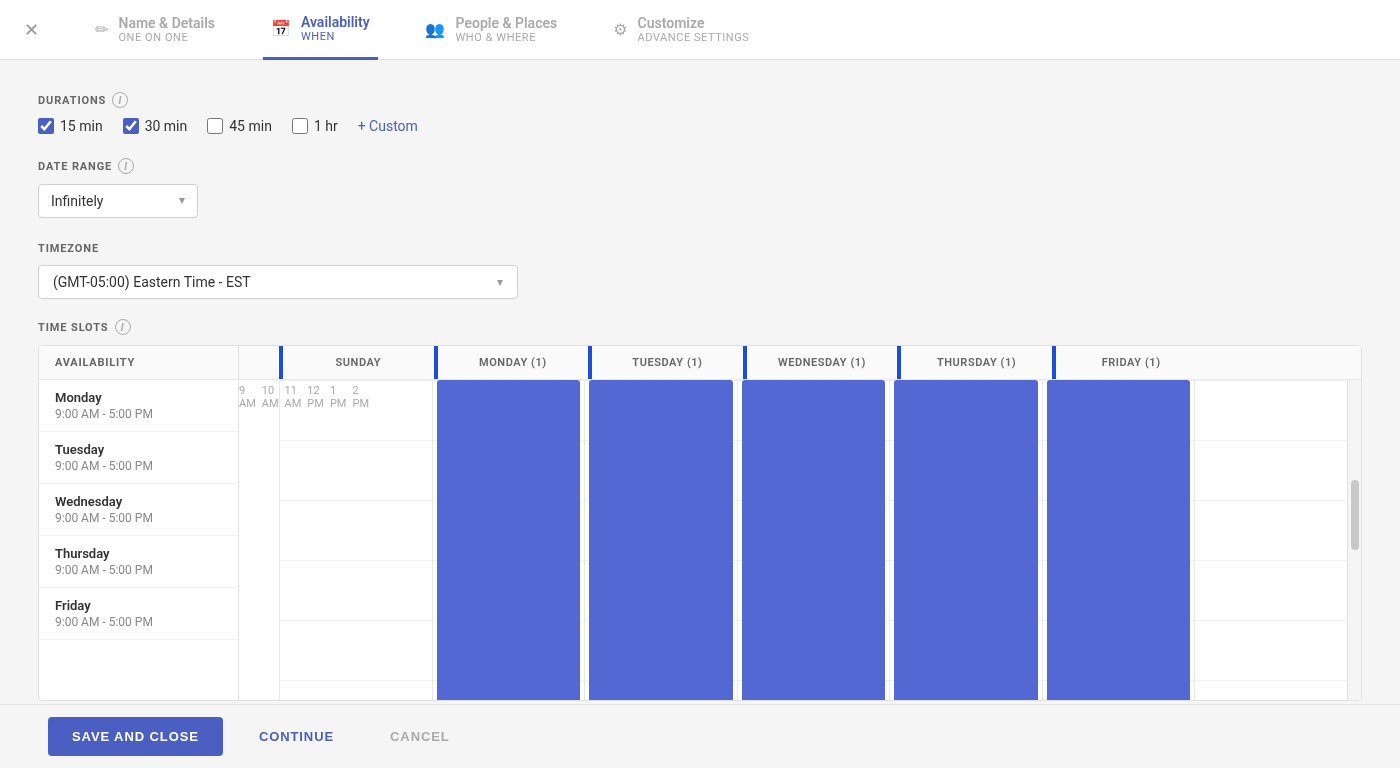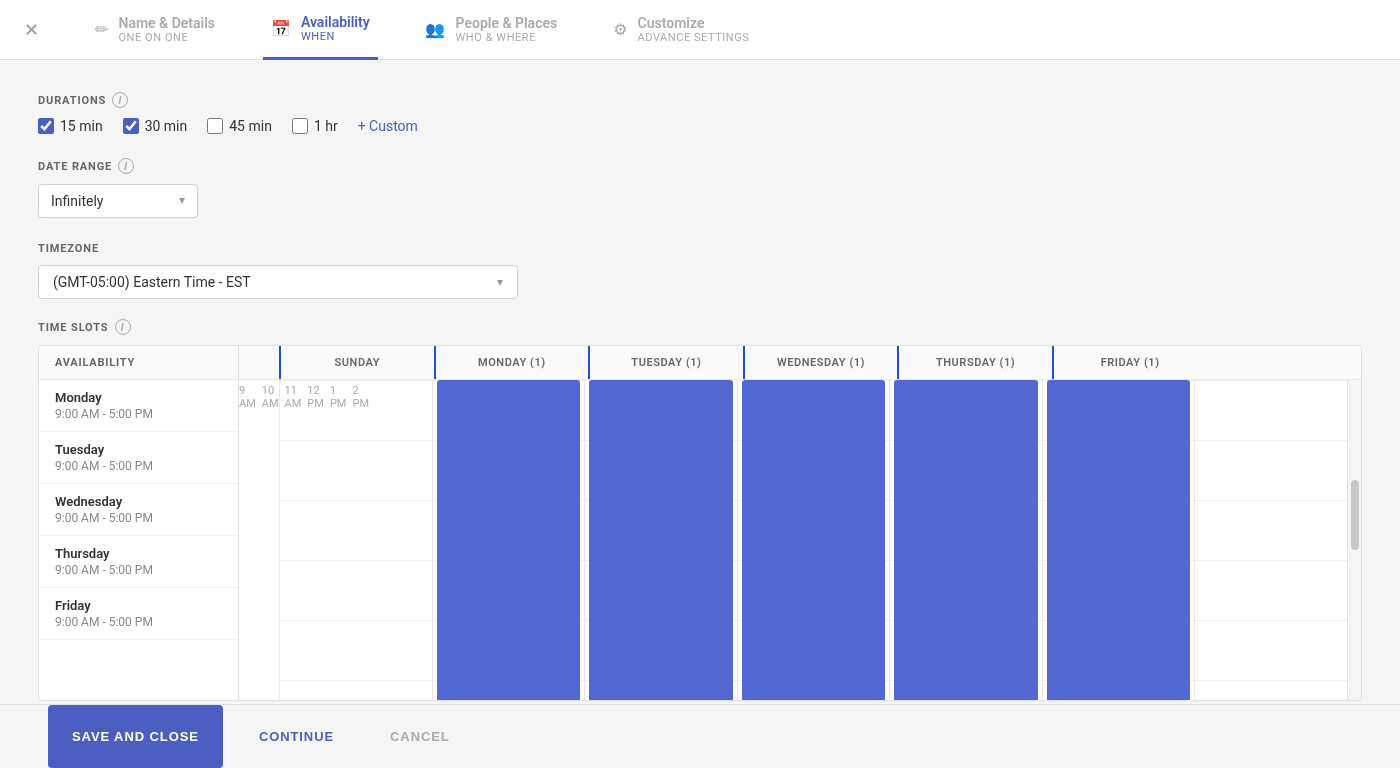--- a/index.html
+++ b/index.html
@@ -219,21 +219,21 @@
       background: #fafafa;
     }
     .cal-header-cell {
       font-size: 11px;
       font-weight: 600;
       text-transform: uppercase;
       letter-spacing: 0.05em;
       color: #666;
       padding: 10px 4px;
       text-align: center;
-      border-left: 2px solid #1d4ed8;
+      border-left: 4px solid #1d4ed8;
     }
     .cal-header-cell:first-child { border-left: none; }
     .time-label {
       font-size: 11px;
       color: #aaa;
       height: 60px;
       display: flex;
       align-items: flex-start;
       justify-content: flex-end;
       padding-right: 6px;
@@ -261,20 +261,21 @@
     
     .bottom-bar {
       position: fixed;
       bottom: 0;
       left: 0;
       right: 0;
       height: 64px;
       background: #f5f5f5;
       border-top: 1px solid #e0e0e0;
       display: flex;
+      align-items: center;
       padding: 0 48px;
       gap: 16px;
     }
     .btn-save {
       background: #4a5fc1;
       color: #fff;
       border: none;
       padding: 12px 24px;
       font-size: 13px;
       font-weight: 700;

